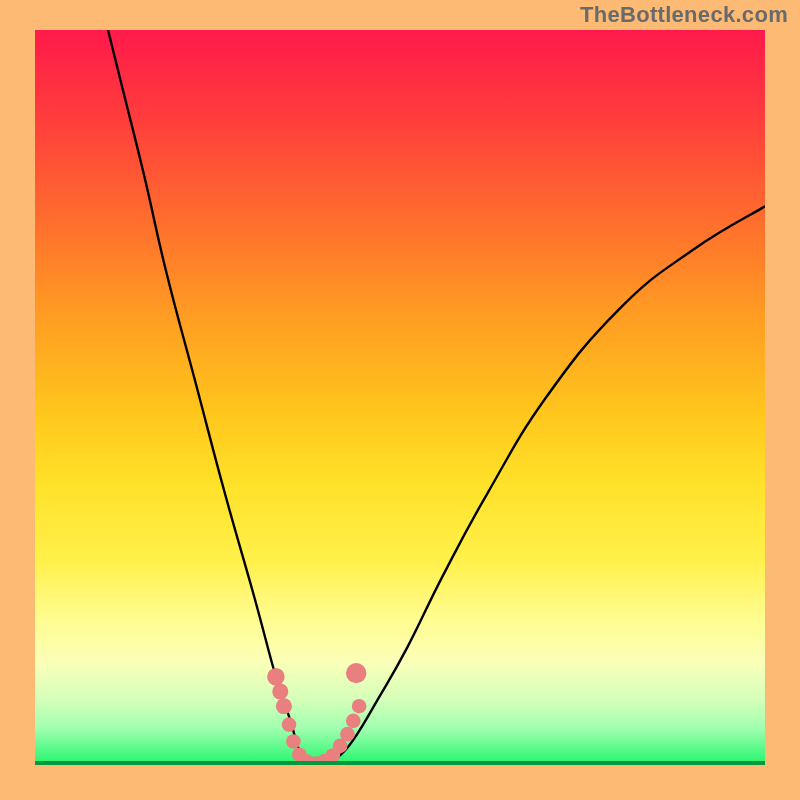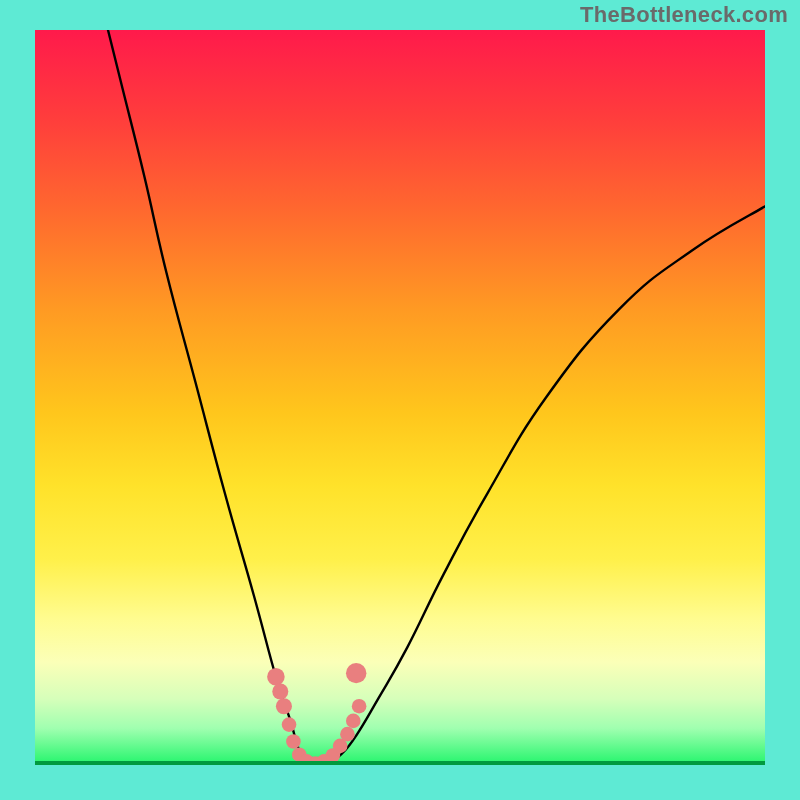--- a/index.html
+++ b/index.html
@@ -8,21 +8,21 @@
     width: 800px;
     height: 800px;
     background: #000;
     font-family: Arial, Helvetica, sans-serif;
     overflow: hidden;
   }
   #stage {
     position: relative;
     width: 800px;
     height: 800px;
-    background: #5eead4;
+    background: #fdba74;
   }
   #watermark {
     position: absolute;
     top: 2px;
     right: 12px;
     color: #6a6a6a;
     font-size: 22px;
     font-weight: 600;
     letter-spacing: 0.3px;
     z-index: 5;

